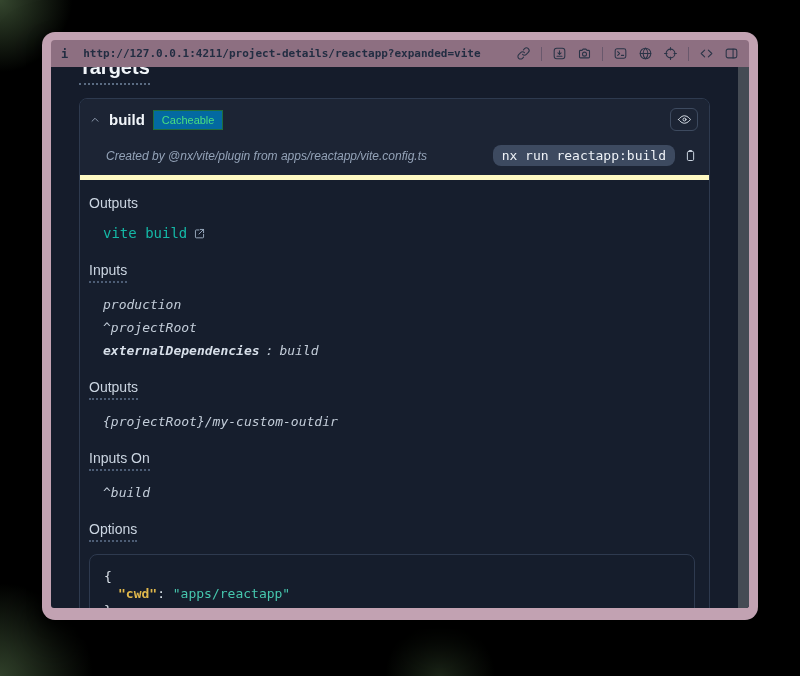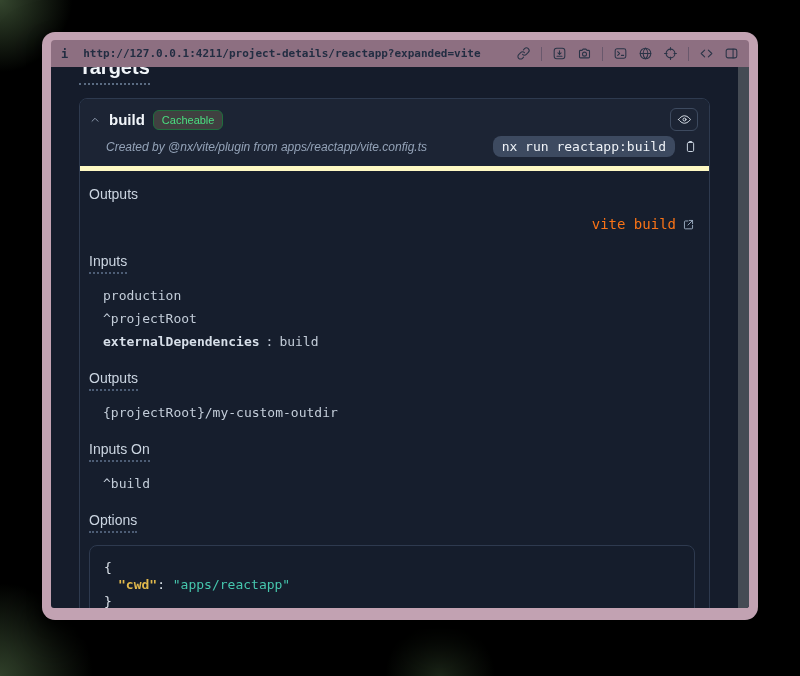--- a/index.html
+++ b/index.html
@@ -35,48 +35,48 @@
   .scrollbar-track{position:absolute;top:0;right:0;bottom:0;width:11px;background:#454b54;}
   .content{position:absolute;left:28px;right:39px;top:-13px;}
   
   .page-heading{font-size:20px;font-weight:bold;color:#f1f5f9;display:inline-block;
     padding-bottom:3px;border-bottom:2px dotted #5a6b82;margin:0 0 13px 0;line-height:26px;}
   
   .card{border:1px solid #2e3a4f;border-radius:8px;background:#161e2d;overflow:hidden;
     margin-bottom:14px;}
   .card-header{background:#1c2434;border-bottom:5px solid #fef9c3;padding:9px 11px 9px 9px;}
   .hdr-row{display:flex;align-items:center;gap:8px;}
-  .hdr-row2{display:flex;align-items:center;gap:8px;margin-top:5px;padding-left:17px;}
+  .hdr-row2{display:flex;align-items:center;gap:8px;margin-top:14px;padding-left:17px;}
   .chev{width:12px;height:12px;flex:none;}
   .chev svg{width:12px;height:12px;stroke:#8b98ab;stroke-width:2;fill:none;
     stroke-linecap:round;stroke-linejoin:round;display:block;}
   .target-title{font-size:15px;font-weight:bold;color:#f1f5f9;}
-  .badge{font-size:11px;color:#4ade80;background:#404040;border:1px solid #1f6e3d;
-    border-radius:6px;padding:2px 8px;line-height:14px;}
+  .badge{font-size:11px;color:#4ade80;background:#0369a1;border:1px solid #1f6e3d;
+    border-radius:0;padding:2px 8px;line-height:14px;}
   .spacer{flex:1;}
   .eye-btn{width:28px;height:23px;border:1px solid #3d4a5f;border-radius:6px;
     display:flex;align-items:center;justify-content:center;flex:none;background:transparent;}
   .eye-btn svg{width:15px;height:15px;stroke:#d6dde6;stroke-width:1.6;fill:none;
     stroke-linecap:round;stroke-linejoin:round;display:block;}
   .created-by{font-size:12px;font-style:italic;color:#94a3b8;}
   .chip{font-family:"DejaVu Sans Mono",monospace;font-size:13px;color:#eef2f7;
     background:#3d4a60;border-radius:8px;padding:3px 9px;white-space:nowrap;}
   .copy-btn{background:none;border:none;padding:0;display:flex;align-items:center;}
   .copy-btn svg{width:15px;height:15px;stroke:#cbd5e1;stroke-width:1.6;fill:none;
     stroke-linecap:round;stroke-linejoin:round;display:block;}
   
   .card-body{padding:14px 14px 20px 9px;}
   .section-label{font-size:14px;color:#cbd5e1;display:inline-block;margin:0;}
   .dotted{border-bottom:2px dotted #4d5d75;padding-bottom:3px;}
   .sec{margin-bottom:18px;}
   .items{margin:12px 0 0 14px;font-family:"DejaVu Sans Mono",monospace;font-size:13px;
     color:#c3cdd9;line-height:19px;}
-  .items .row{margin-bottom:4px;display:flex;align-items:center;gap:6px;}
+  .items .row{margin-bottom:4px;display:flex;align-items:center;gap:6px;font-style:italic;}
   .bold-key{font-weight:bold;color:#d7dfe9;}
-  .cmd-row{font-size:14px;color:#f97316;text-align:right;}
+  .cmd-row{font-size:14px;color:#14b8a6;}
   .ext-link{display:inline-flex;vertical-align:-2px;margin-left:6px;}
   .ext-link svg{width:13px;height:13px;stroke:#9fb0c4;stroke-width:1.7;fill:none;
     stroke-linecap:round;stroke-linejoin:round;display:block;}
   
   .json-box{border:1px solid #2e3a4f;border-radius:8px;margin:12px 0 0 0;
     padding:13px 14px;font-family:"DejaVu Sans Mono",monospace;font-size:13px;
     line-height:17px;color:#dbe2ea;background:#151d2c;}
   .j-line{white-space:pre;}
   .j-indent{padding-left:14px;}
   .j-key{color:#e0b84c;font-weight:bold;}

